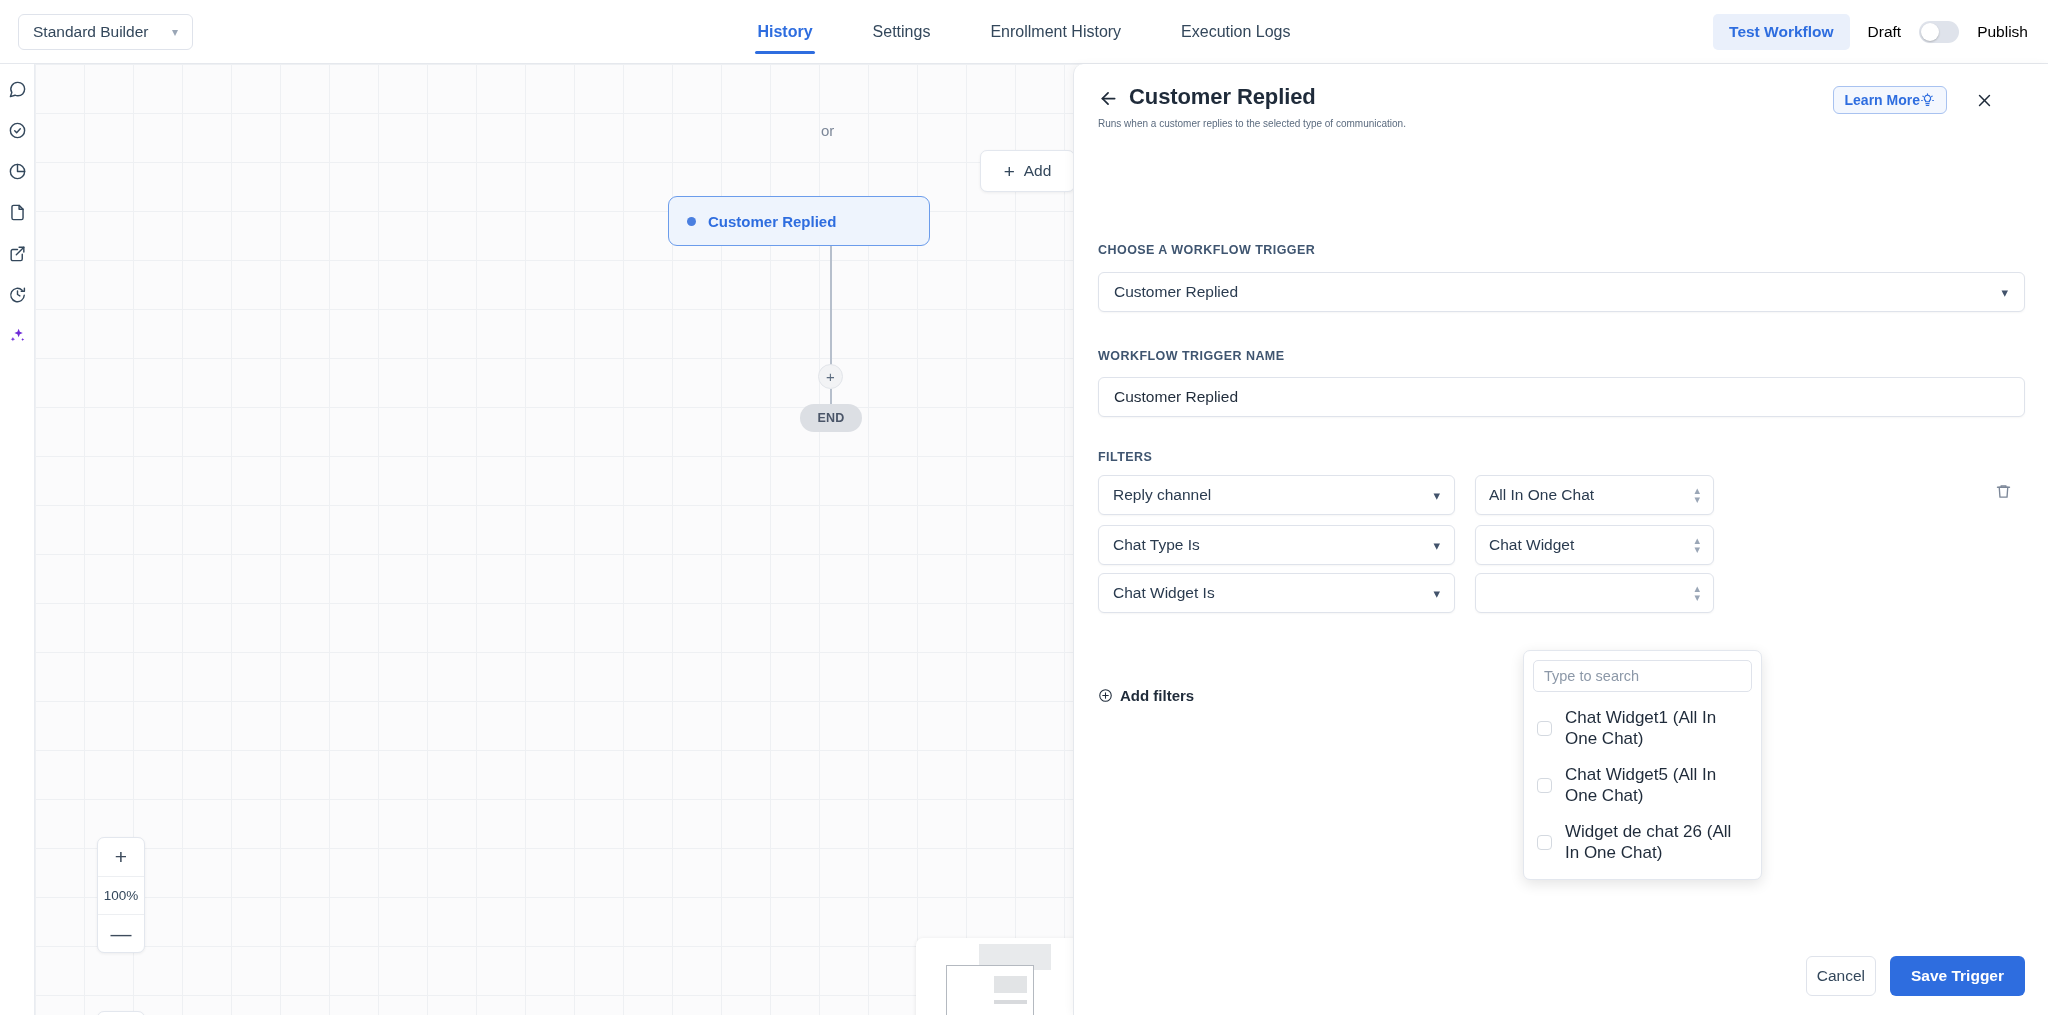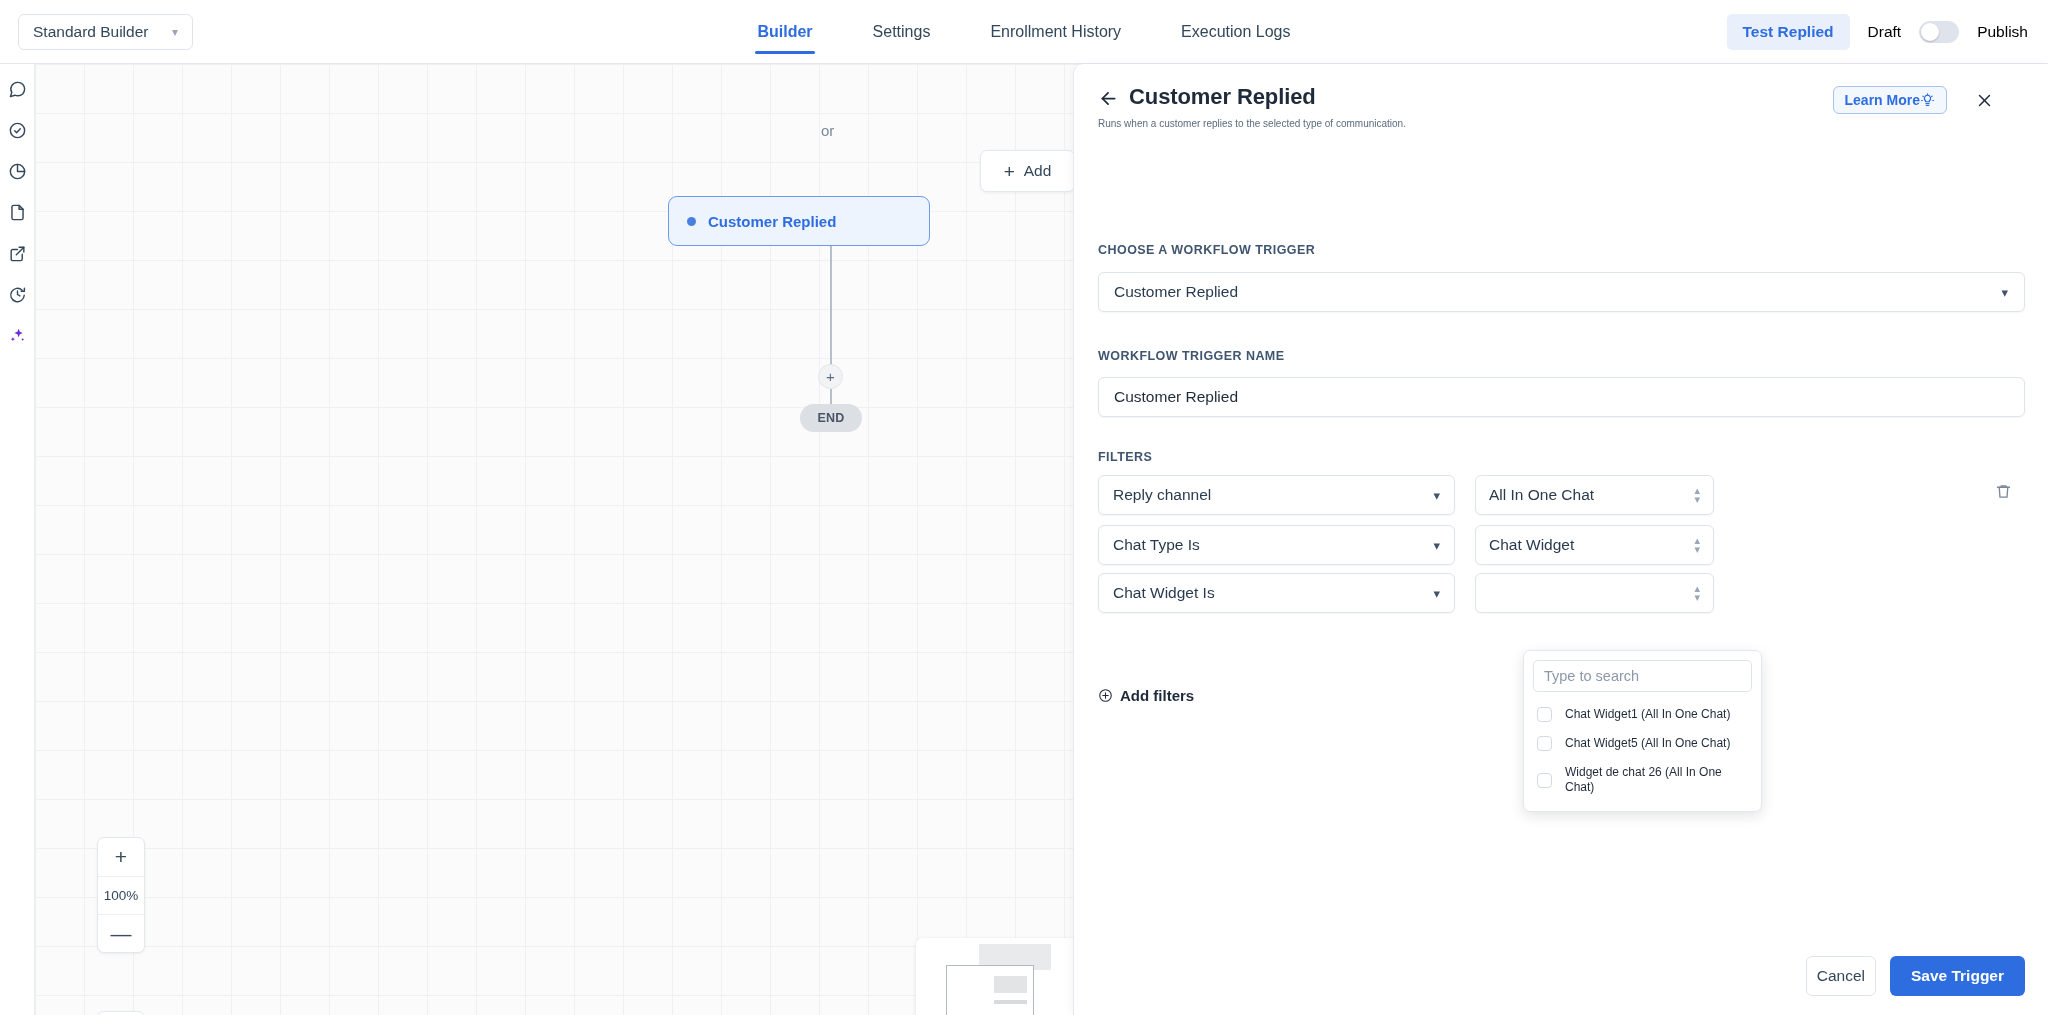--- a/index.html
+++ b/index.html
@@ -293,21 +293,21 @@
   }
   .pop-item {
     display: flex; align-items: center; gap: 13px;
     padding: 7px 12px 7px 13px; cursor: pointer;
   }
   .cb {
     width: 15px; height: 15px; border: 1px solid #d4d9e0; border-radius: 4px;
     background: #fff; flex: none;
   }
   .pop-item-label {
-    font-size: 12px; color: #1f2b3a; line-height: 1.26;
+    font-size: 17px; color: #1f2b3a; line-height: 1.26;
   }
 
   .footer {
     position: absolute; left: 0; bottom: 0; width: 975px; height: 78px;
     display: flex; align-items: center; justify-content: flex-end;
     gap: 14px; padding-right: 24px;
   }
   .btn-cancel {
     height: 40px; padding: 0 10px; background: #fff;
     border: 1px solid #dfe3eb; border-radius: 6px;
@@ -324,35 +324,35 @@
 <body>
 
 <div class="topbar">
   <div class="builder-select">
     <span>Standard Builder</span>
     <span class="chev">▾</span>
   </div>
 
   <div class="tabs">
     <div class="tab active">
-        <span>Builder</span>
+        <span>History</span>
       </div>
     <div class="tab">
         <span>Settings</span>
       </div>
     <div class="tab">
         <span>Enrollment History</span>
       </div>
     <div class="tab">
         <span>Execution Logs</span>
       </div>
   </div>
 
   <div class="topright">
-    <button class="test-workflow">Test Replied</button>
+    <button class="test-workflow">Test Workflow</button>
     <span class="draft-label">Draft</span>
     <div class="toggle"></div>
     <span class="publish-label">Publish</span>
   </div>
 </div>
 
 <div class="rail">
   <div class="rail-icon">
     <svg viewBox="0 0 24 24" fill="none" stroke="currentColor" stroke-width="1.8" stroke-linecap="round" stroke-linejoin="round">
         <path d="M21 11.5a8.4 8.4 0 0 1-8.5 8.5c-1.3 0-2.6-.3-3.7-.8L3 21l1.8-5.3A8.4 8.4 0 0 1 12.5 3 8.4 8.4 0 0 1 21 11.5z"></path>

